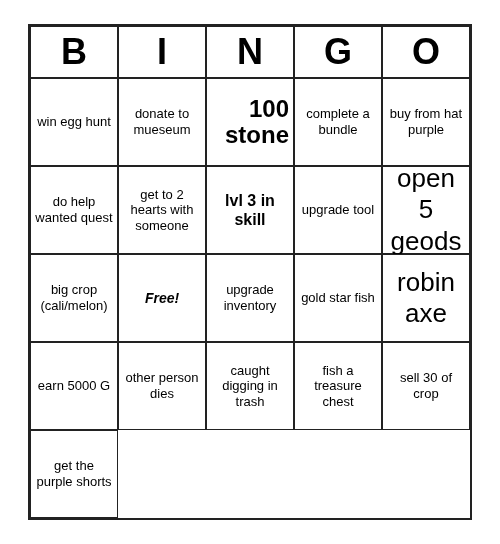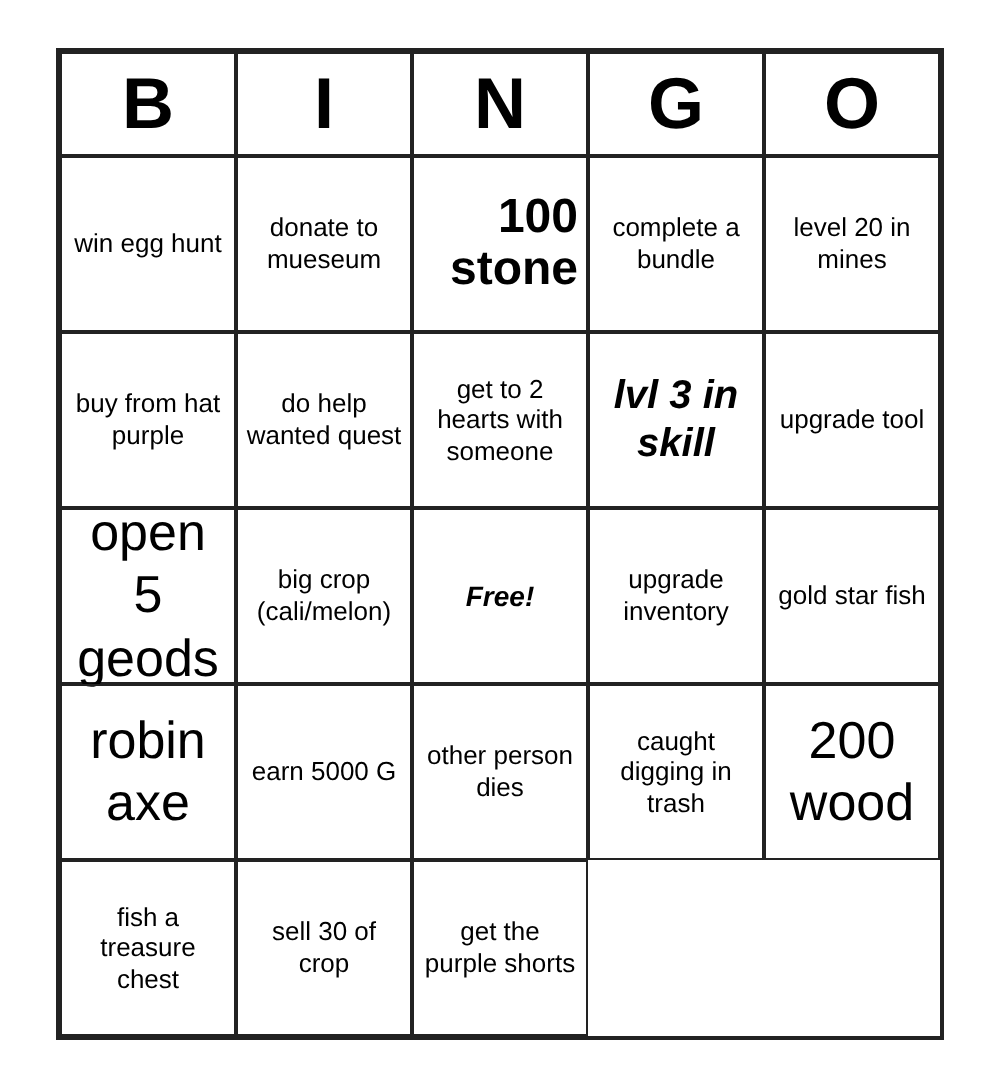--- a/index.html
+++ b/index.html
@@ -61,23 +61,22 @@
       font-family: Arial, sans-serif;
     }
 
     .bingo-cell.free {
       font-size: 14px;
       font-weight: bold;
       font-style: italic;
     }
 
     .bingo-cell.large-text {
-      font-size: 20px;
+      font-size: 16px;
       font-weight: bold;
-      font-style: italic;
     }
 
     .bingo-cell.xl-text {
       font-size: 26px;
       font-weight: normal;
     }
 
     .bingo-cell.stone-text {
       font-size: 24px;
       font-weight: bold;
@@ -94,33 +93,31 @@
       <div class="bingo-header-cell">I</div>
       <div class="bingo-header-cell">N</div>
       <div class="bingo-header-cell">G</div>
       <div class="bingo-header-cell">O</div>
     </div>
   <div class="bingo-grid">
   <div class="bingo-cell">win egg hunt</div>
       <div class="bingo-cell">donate to mueseum</div>
       <div class="bingo-cell stone-text">100 stone</div>
       <div class="bingo-cell">complete a bundle</div>
-      <div class="bingo-cell">level 20 in mines</div>
       <div class="bingo-cell">buy from hat purple</div>
       <div class="bingo-cell">do help wanted quest</div>
       <div class="bingo-cell">get to 2 hearts with someone</div>
       <div class="bingo-cell large-text">lvl 3 in skill</div>
       <div class="bingo-cell">upgrade tool</div>
       <div class="bingo-cell xl-text">open 5 geods</div>
       <div class="bingo-cell">big crop (cali/melon)</div>
       <div class="bingo-cell free">Free!</div>
       <div class="bingo-cell">upgrade inventory</div>
       <div class="bingo-cell">gold star fish</div>
       <div class="bingo-cell xl-text">robin axe</div>
       <div class="bingo-cell">earn 5000 G</div>
       <div class="bingo-cell">other person dies</div>
       <div class="bingo-cell">caught digging in trash</div>
-      <div class="bingo-cell xl-text">200 wood</div>
       <div class="bingo-cell">fish a treasure chest</div>
       <div class="bingo-cell">sell 30 of crop</div>
       <div class="bingo-cell">get the purple shorts</div>
     </div>
 </div>
 
 </body></html>

